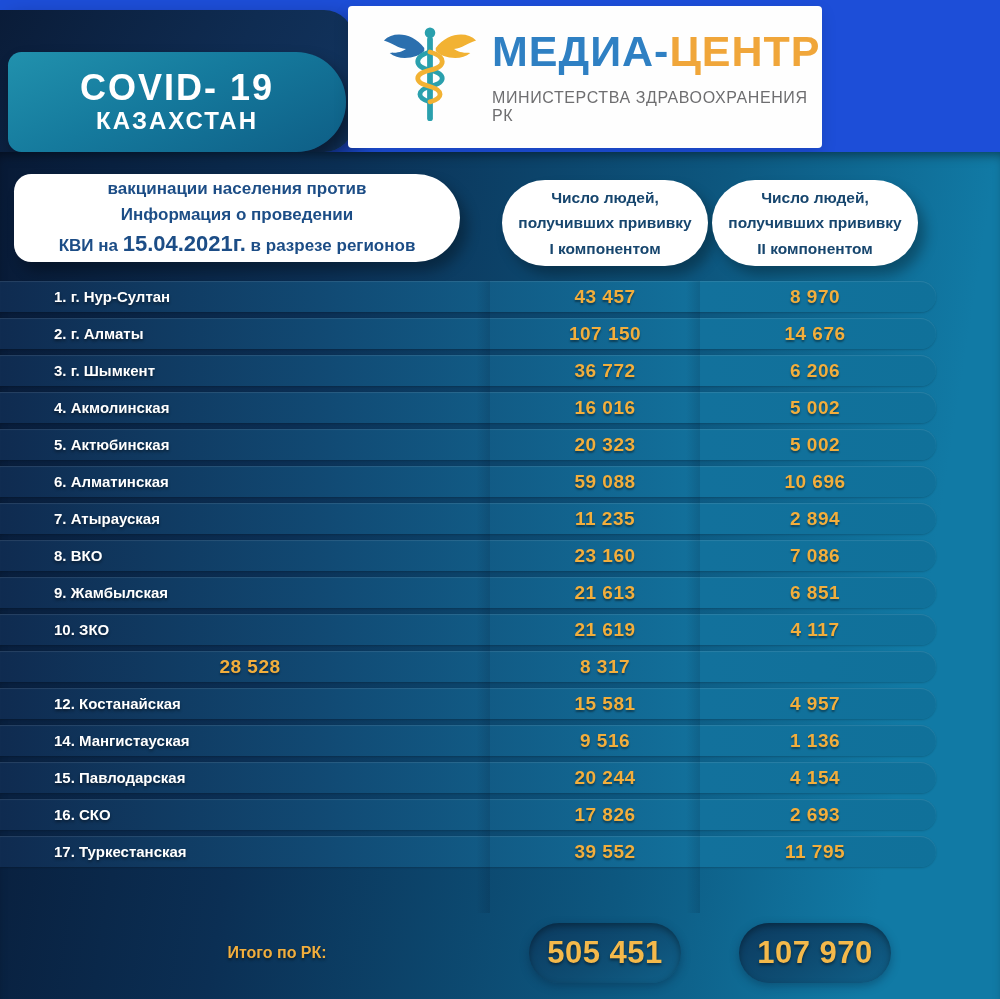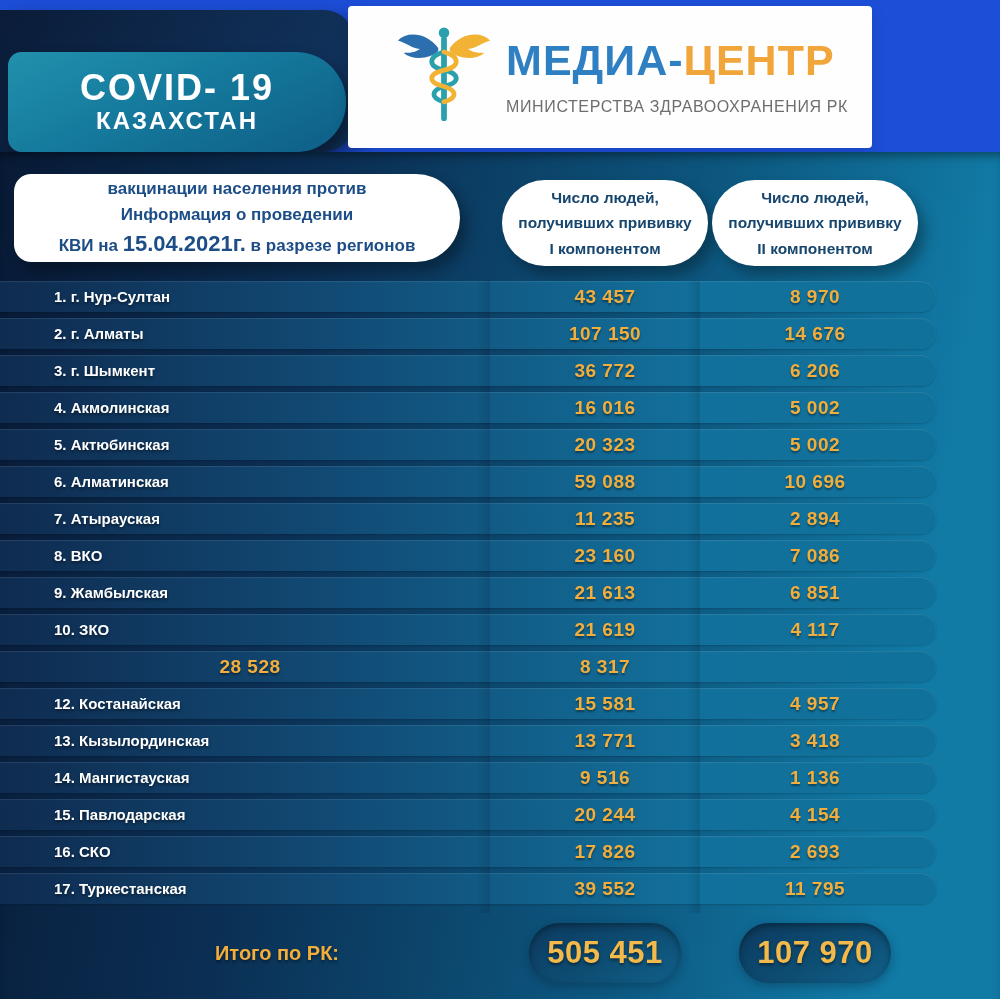--- a/index.html
+++ b/index.html
@@ -23,25 +23,25 @@
     background:linear-gradient(155deg,#2191ad 0%,#157a9d 45%,#0e5e86 100%);
     border-radius:14px 52px 52px 14px;
     box-shadow:6px 10px 16px rgba(0,0,0,0.45);
     display:flex; flex-direction:column; align-items:center; justify-content:center;
     color:#fff; text-align:center;
   }
   .covid-badge .l1 { font-size:36px; font-weight:bold; letter-spacing:2px; line-height:1.1; }
   .covid-badge .l2 { font-size:24px; font-weight:bold; letter-spacing:2px; line-height:1.2; }
 
   .logo-panel {
-    position:absolute; left:348px; top:6px; width:524px; height:142px;
+    position:absolute; left:348px; top:6px; width:474px; height:142px;
     background:#fefefe; border-radius:4px;
     box-shadow:0 6px 16px rgba(0,0,0,0.12);
     display:flex; align-items:center; justify-content:center; gap:14px;
-    padding-left:24px;
+    padding-left:34px;
   }
   .logo-text { display:flex; flex-direction:column; }
   .logo-title { font-size:43px; font-weight:bold; letter-spacing:1px; line-height:1.0; }
   .logo-title .blue { color:#2f80c3; }
   .logo-title .orange { color:#f0a63a; }
   .logo-sub { font-size:16px; color:#6e6e70; letter-spacing:0.6px; margin-top:16px; }
 
   
   .body {
     position:absolute; left:0; top:152px; width:1000px; height:847px;
@@ -93,21 +93,21 @@
   .col-shade.s1 { left:476px; }
   .col-shade.s2 { left:686px; }
 
   
   .totals {
     position:absolute; left:0; top:768px; width:936px; height:66px;
     display:grid; grid-template-columns:500px 210px 210px 16px; align-items:center;
   }
   .totals-label {
     text-align:center; padding-left:54px; color:#f2ae3c; font-weight:bold;
-    font-size:20px; text-shadow:0 2px 3px rgba(0,0,0,0.45); white-space:nowrap;
+    font-size:16px; text-shadow:0 2px 3px rgba(0,0,0,0.45); white-space:nowrap;
   }
   .total-capsule {
     justify-self:center; width:152px; height:60px; border-radius:30px;
     background:linear-gradient(150deg,#0c3a5f 0%,#0e4d73 55%,#10618a 100%);
     box-shadow:inset 0 3px 7px rgba(0,0,0,0.35), 0 3px 10px rgba(6,30,55,0.35);
     display:flex; align-items:center; justify-content:center;
   }
   .total-val {
     color:#f4b94b; font-weight:bold; font-size:31px; letter-spacing:0.5px;
     text-shadow:0 2px 3px rgba(0,0,0,0.45); white-space:nowrap;
@@ -230,26 +230,20 @@
           <div class="row-val">8 317</div>
           <div></div>
         </div>
         <div class="row-bar">
           <div class="row-label">12. Костанайская</div>
           <div class="row-val">15 581</div>
           <div class="row-val">4 957</div>
           <div></div>
         </div>
         <div class="row-bar">
-          <div class="row-label">13. Кызылординская</div>
-          <div class="row-val">13 771</div>
-          <div class="row-val">3 418</div>
-          <div></div>
-        </div>
-        <div class="row-bar">
           <div class="row-label">14. Мангистауская</div>
           <div class="row-val">9 516</div>
           <div class="row-val">1 136</div>
           <div></div>
         </div>
         <div class="row-bar">
           <div class="row-label">15. Павлодарская</div>
           <div class="row-val">20 244</div>
           <div class="row-val">4 154</div>
           <div></div>

